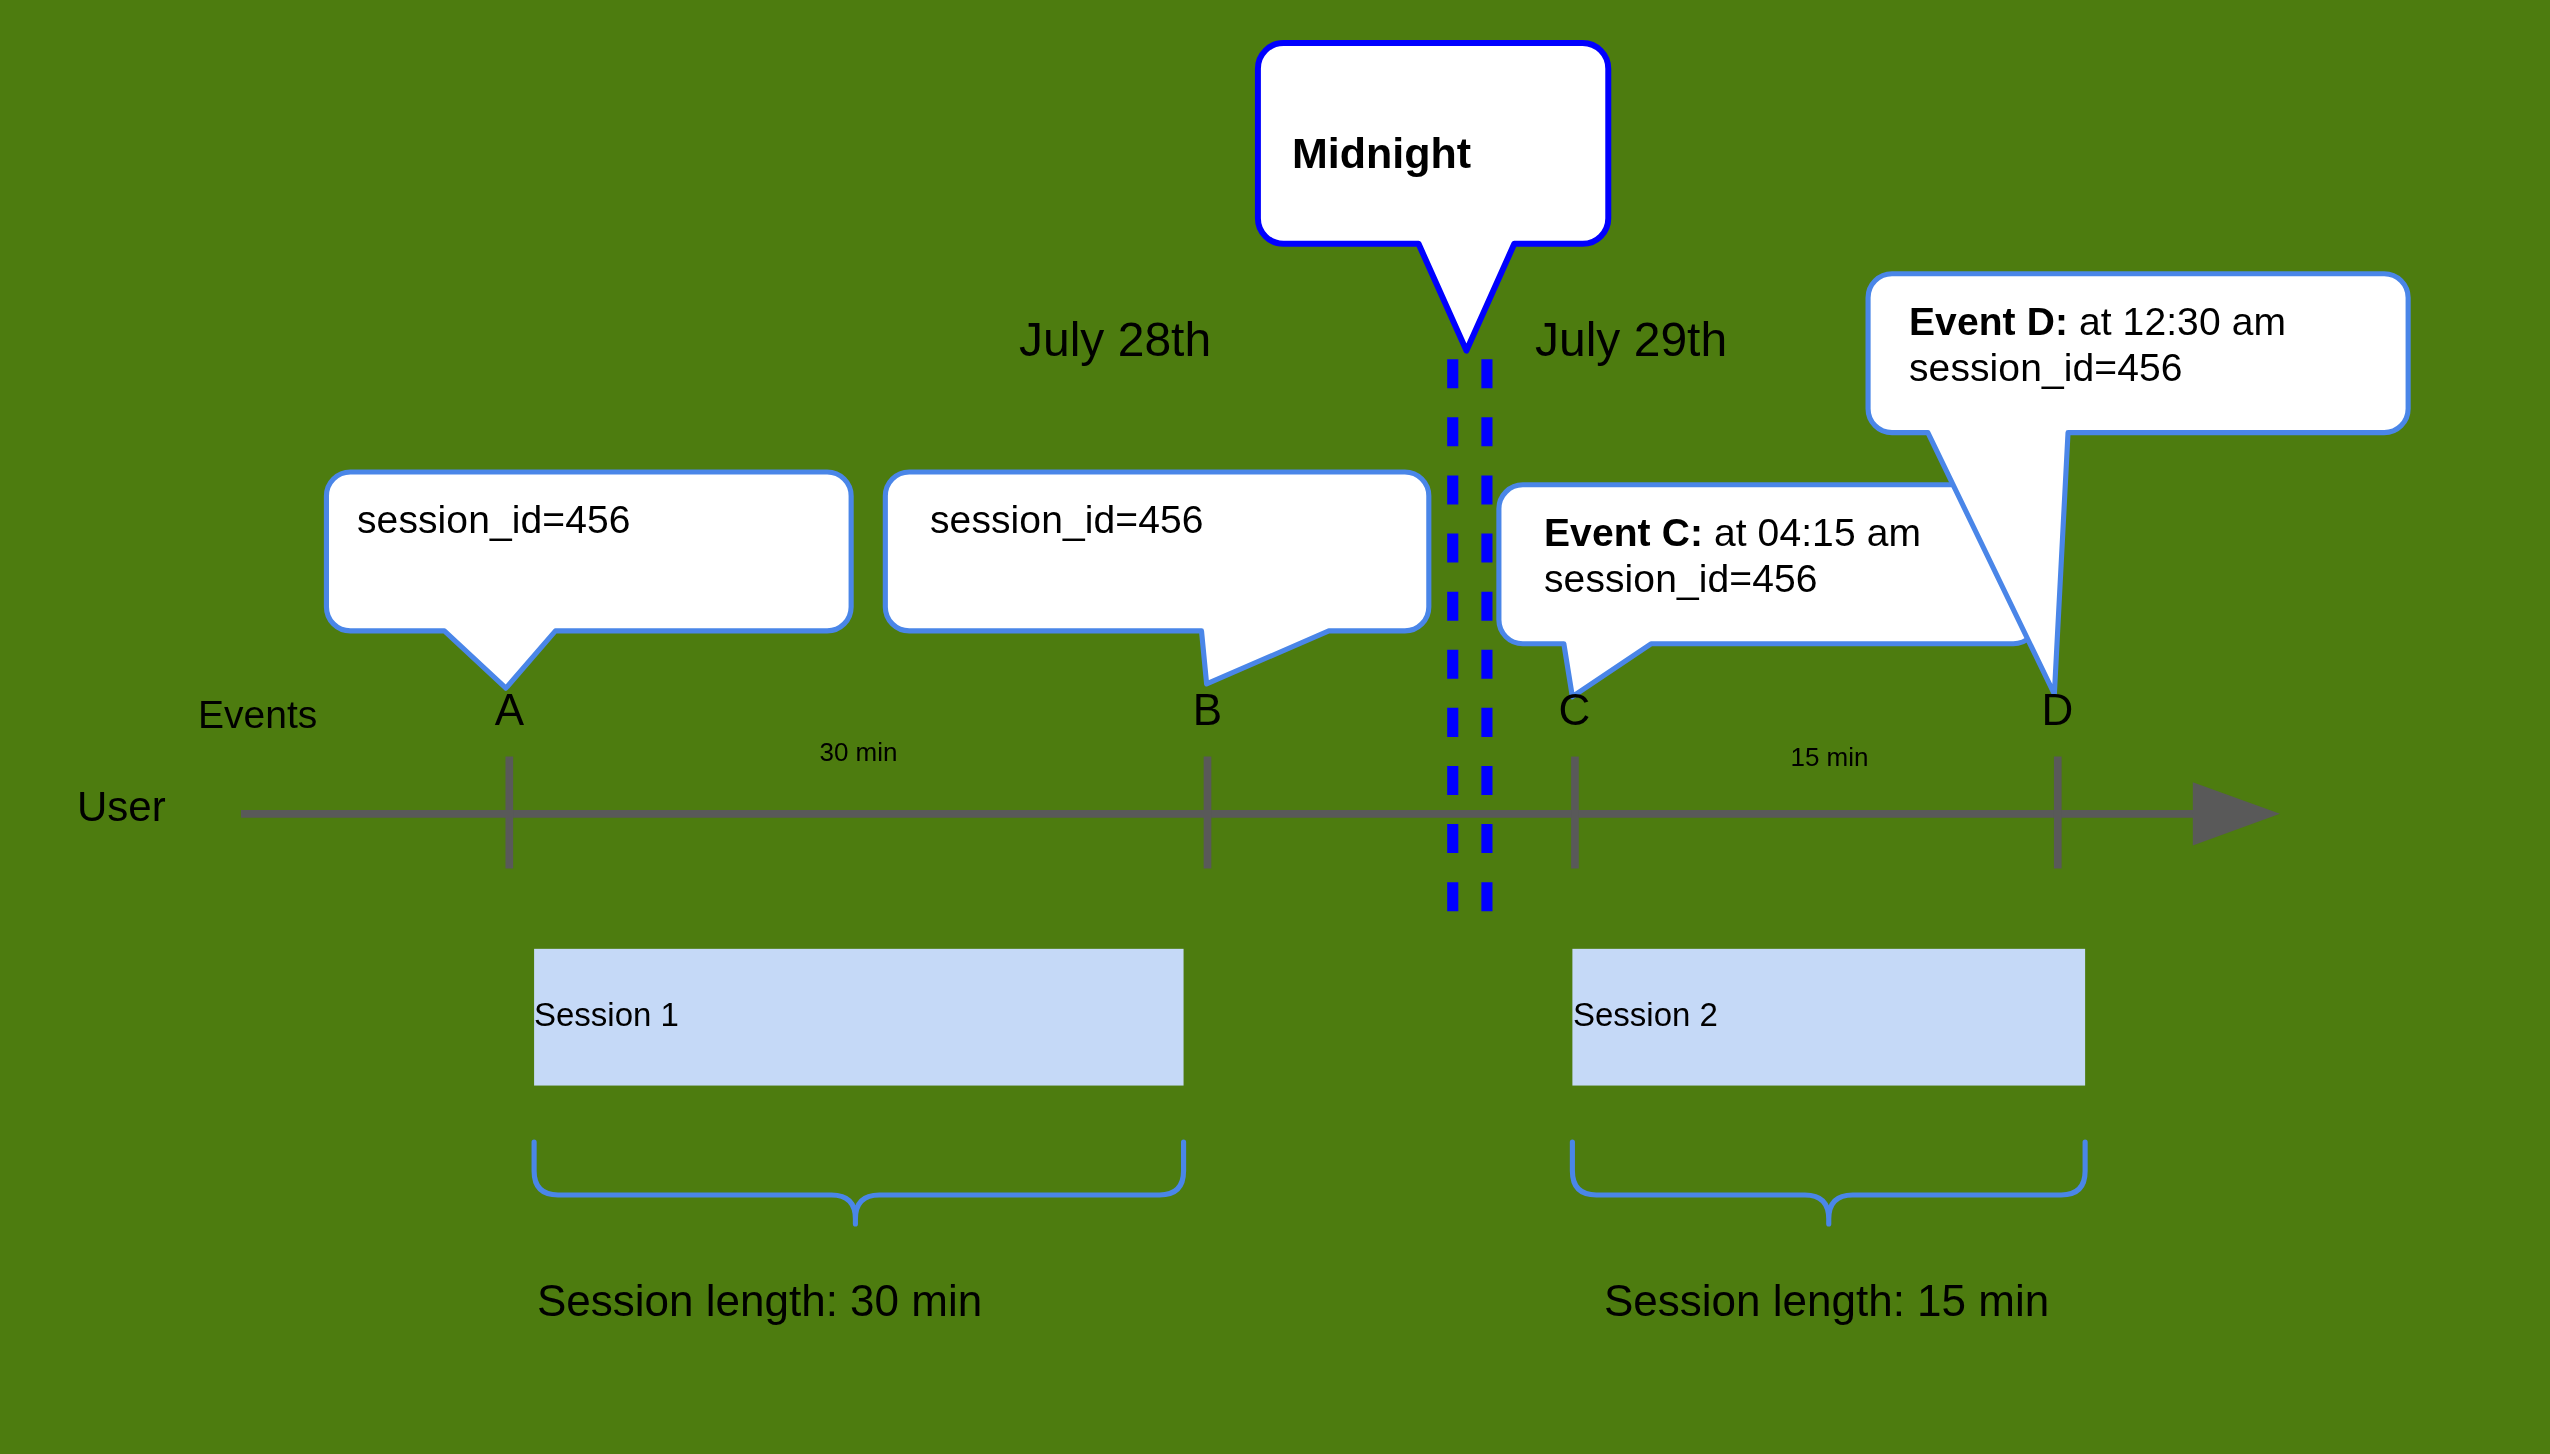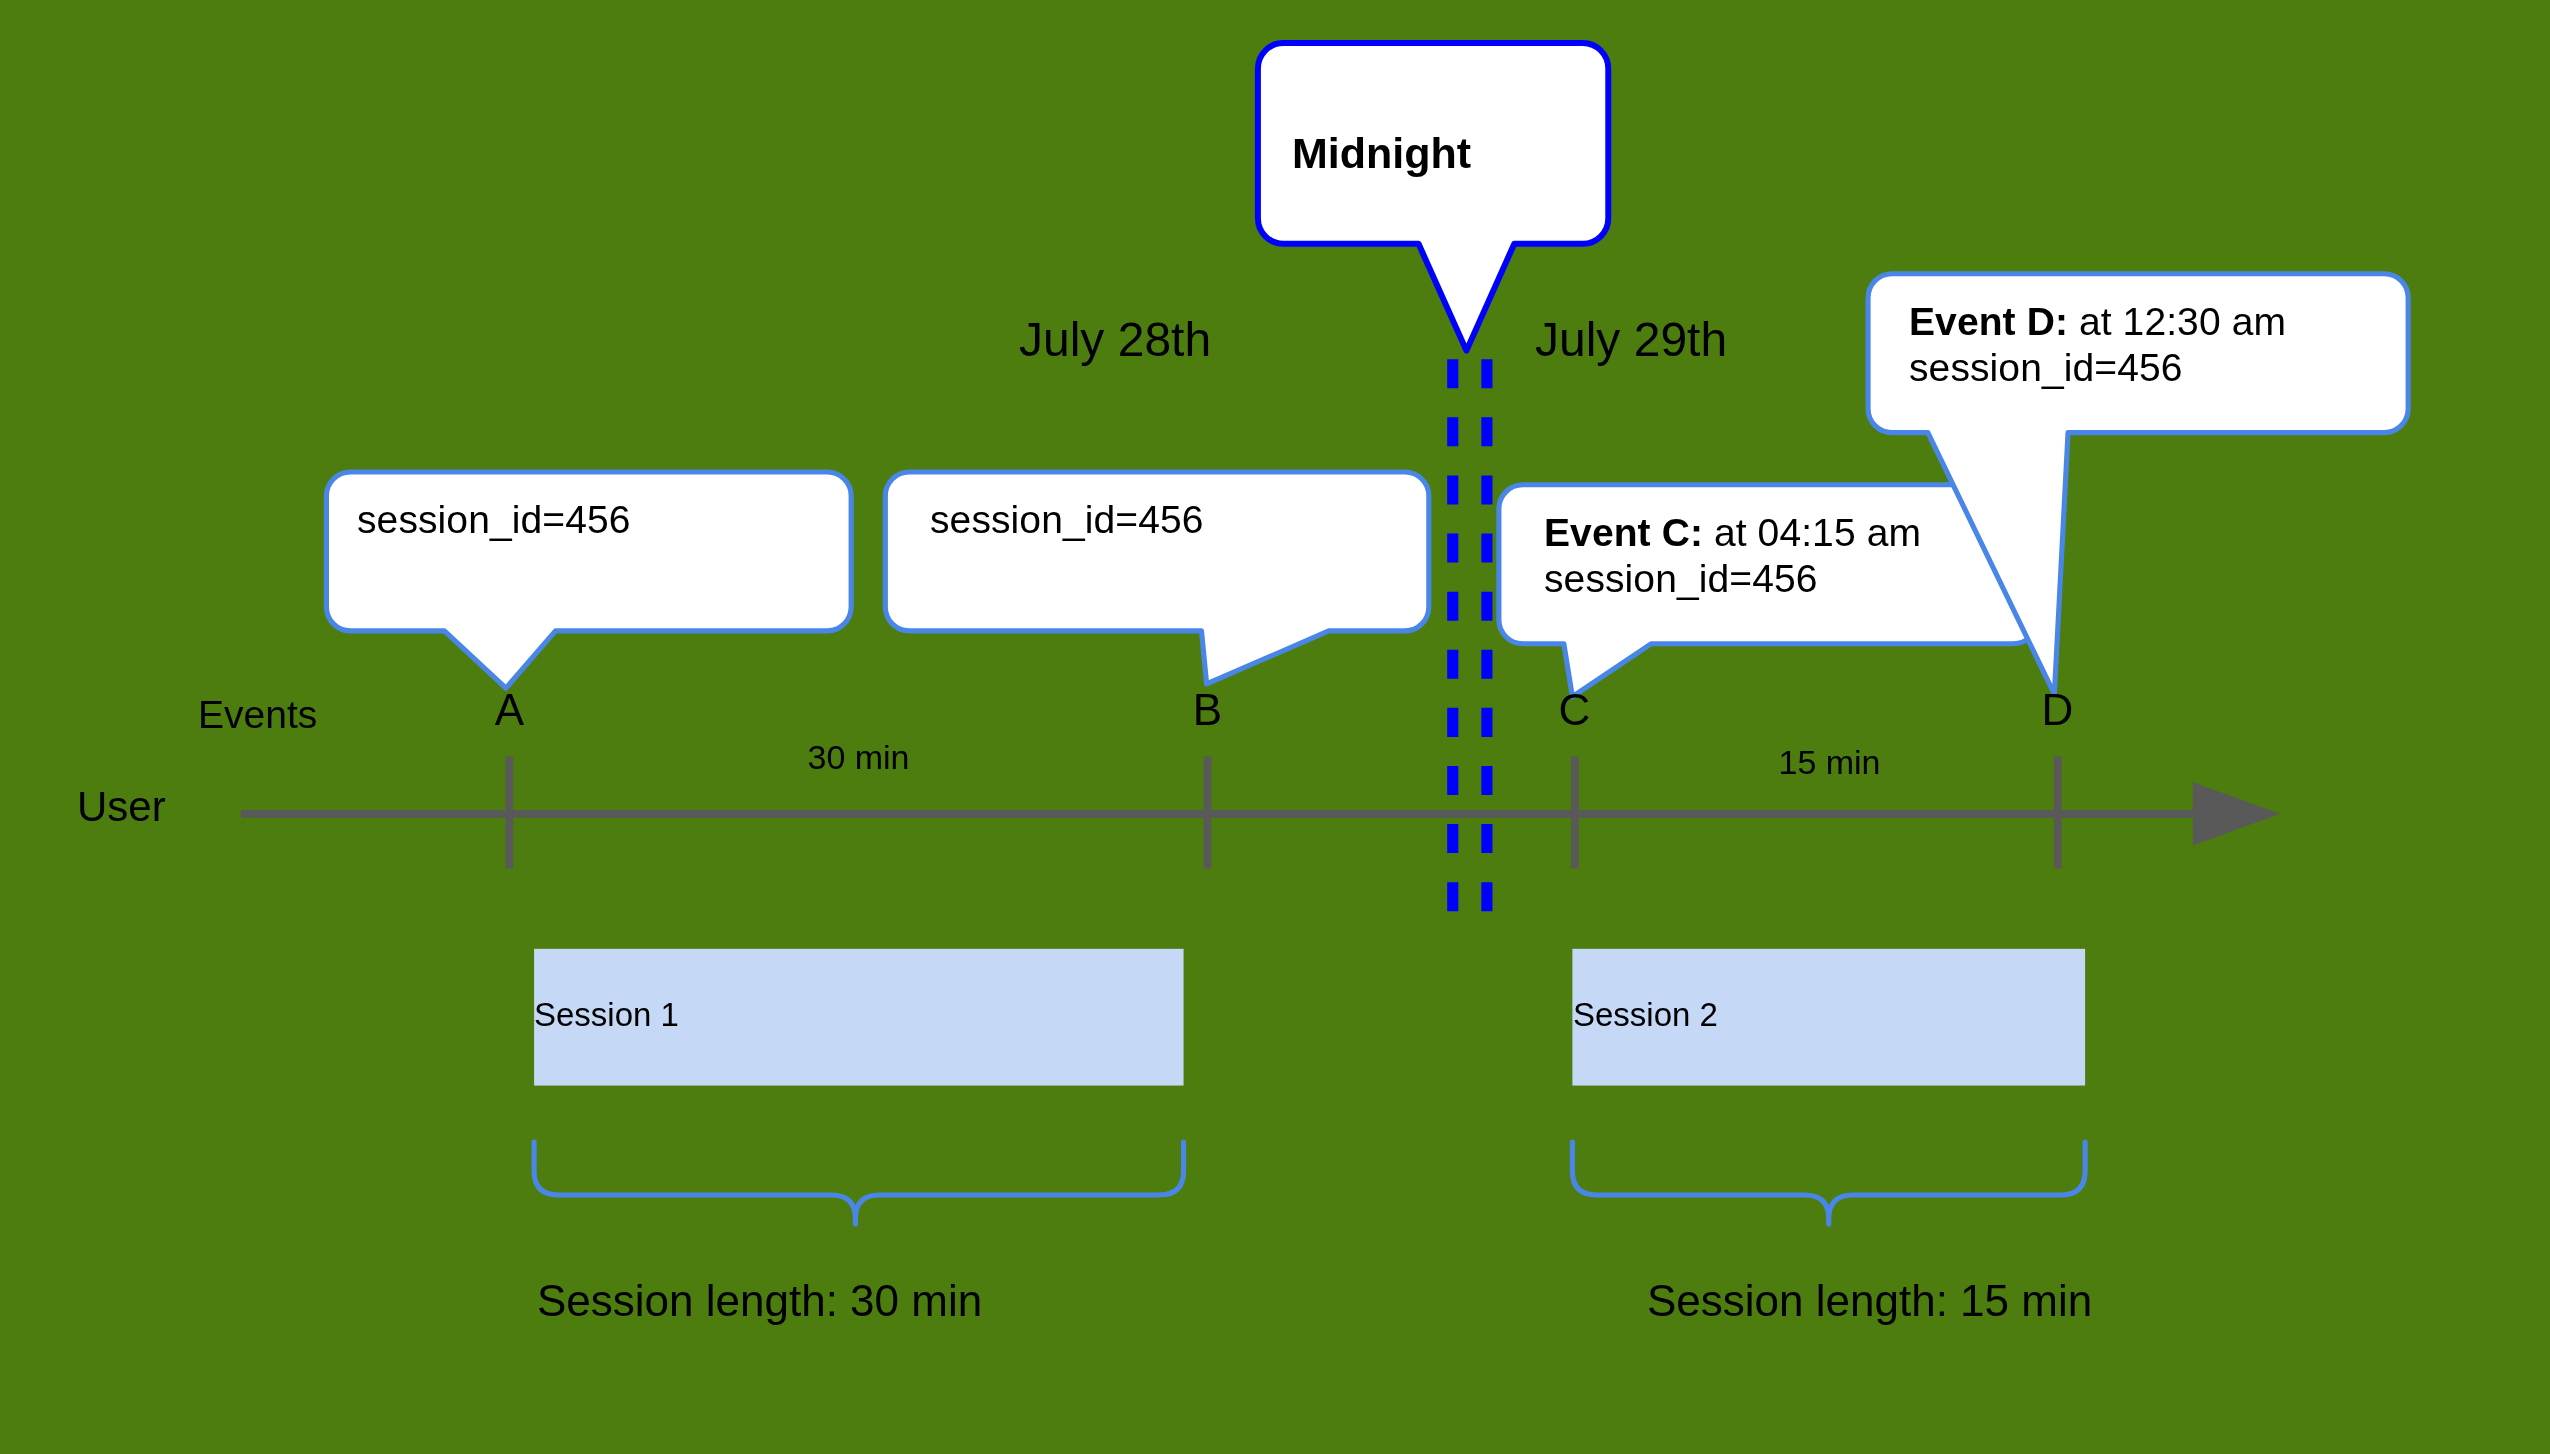--- a/index.html
+++ b/index.html
@@ -45,21 +45,21 @@
     font-size: 43px;
     font-weight: bold;
     color: #000;
   }
 
   
   .user-label   { font-size: 42px; color: #000; }
   .events-label { font-size: 39px; color: #000; }
   .tick-label   { font-size: 44px; color: #000; text-align: center; }
   .date-label   { font-size: 48px; color: #000; }
-  .gap-label    { font-size: 34px; color: #000; text-align: center; }
+  .gap-label    { font-size: 26px; color: #000; text-align: center; }
   .session-label{ font-size: 33px; color: #000; text-align: left; }
   .session-len  { font-size: 44px; color: #000; }
 </style>
 </head>
 <body>
 
 <div id="canvas">
 
   <svg class="svg-layer" viewBox="0 0 2984 1702">
 
@@ -203,16 +203,16 @@
 
   <div class="txt user-label" style="left:77px; top:782px;">User</div>
 
   <div class="txt gap-label" style="left:773px; top:737px; width:171px;">30 min</div>
   <div class="txt gap-label" style="left:1744px; top:742px; width:171px;">15 min</div>
 
   <div class="txt session-label" style="left:534px; top:996px; width:650px;">Session 1</div>
   <div class="txt session-label" style="left:1573px; top:996px; width:513px;">Session 2</div>
 
   <div class="txt session-len" style="left:537px; top:1275px;">Session length: 30 min</div>
-  <div class="txt session-len" style="left:1647px; top:1275px;">Session length: 15 min</div>
+  <div class="txt session-len" style="left:1604px; top:1275px;">Session length: 15 min</div>
 
 </div>
 
 
 </body></html>

